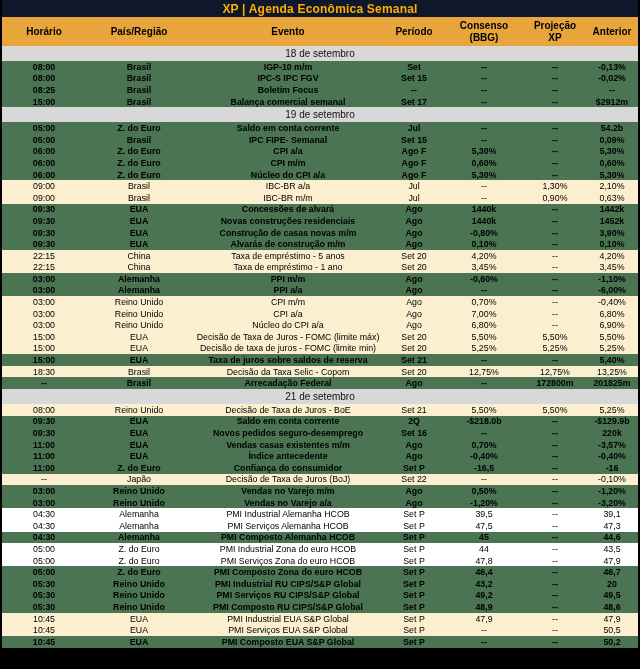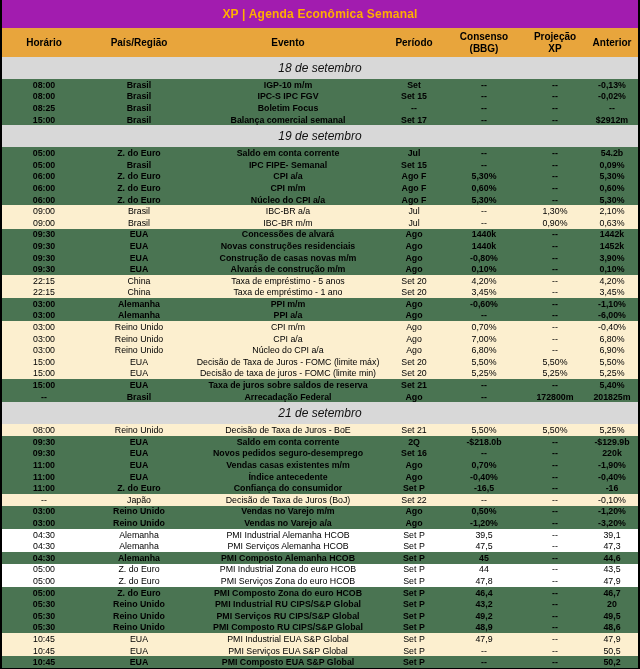--- a/index.html
+++ b/index.html
@@ -10,43 +10,43 @@
     --white-row:#FFFFFF;
     --date-row:#D8D8D8;
   }
   html,body{margin:0;padding:0;background:#222;}
   .frame{
     width:640px;height:669px;margin:0 auto;background:#000;
     box-sizing:border-box;padding:0 2px 3px 2px;
     font-family:"Liberation Sans",sans-serif;
   }
   .title-bar{
-    height:28px;display:flex;align-items:center;justify-content:center;
-    background:#a21caf;color:var(--title-text);
+    height:17px;display:flex;align-items:center;justify-content:center;
+    background:#0f172a;color:var(--title-text);
     font-size:12px;font-weight:bold;letter-spacing:.2px;
   }
   table{width:100%;border-collapse:collapse;table-layout:fixed;}
   col.c-time{width:84px}
   col.c-region{width:106px}
   col.c-event{width:192px}
   col.c-period{width:60px}
   col.c-consensus{width:80px}
   col.c-xp{width:62px}
   col.c-prior{width:52px}
   th.colhead{
     background:var(--header-bg);color:#000;
     font-size:10px;font-weight:bold;line-height:1.15;
     height:29px;text-align:center;padding:0 2px;vertical-align:middle;
   }
   td{
     height:11.6px;padding:0 1px;text-align:center;vertical-align:middle;
     font-size:8.8px;color:#000;white-space:nowrap;overflow:hidden;
   }
   tr.date td{
-    background:var(--date-row);height:22px;font-size:12px;color:#111;font-style:italic;
+    background:var(--date-row);height:15px;font-size:10px;color:#111;
   }
   tr.dark td{background:var(--dark-row);font-weight:bold;color:#000;}
   tr.cream td{background:var(--cream-row);}
   tr.white td{background:var(--white-row);}
 </style>
 </head>
 <body>
 
 <div class="frame">
   <div class="title-bar">XP | Agenda Econômica Semanal</div>
@@ -296,20 +296,29 @@
         </tr>
         <tr class="dark">
           <td>15:00</td>
           <td>EUA</td>
           <td>Taxa de juros sobre saldos de reserva</td>
           <td>Set 21</td>
           <td>--</td>
           <td>--</td>
           <td>5,40%</td>
         </tr>
+        <tr class="cream">
+          <td>18:30</td>
+          <td>Brasil</td>
+          <td>Decisão da Taxa Selic - Copom</td>
+          <td>Set 20</td>
+          <td>12,75%</td>
+          <td>12,75%</td>
+          <td>13,25%</td>
+        </tr>
         <tr class="dark">
           <td>--</td>
           <td>Brasil</td>
           <td>Arrecadação Federal</td>
           <td>Ago</td>
           <td>--</td>
           <td>172800m</td>
           <td>201825m</td>
         </tr>
         <tr class="date">
@@ -342,21 +351,21 @@
           <td>--</td>
           <td>220k</td>
         </tr>
         <tr class="dark">
           <td>11:00</td>
           <td>EUA</td>
           <td>Vendas casas existentes m/m</td>
           <td>Ago</td>
           <td>0,70%</td>
           <td>--</td>
-          <td>-1,90%</td>
+          <td>-3,57%</td>
         </tr>
         <tr class="dark">
           <td>11:00</td>
           <td>EUA</td>
           <td>Índice antecedente</td>
           <td>Ago</td>
           <td>-0,40%</td>
           <td>--</td>
           <td>-0,40%</td>
         </tr>

